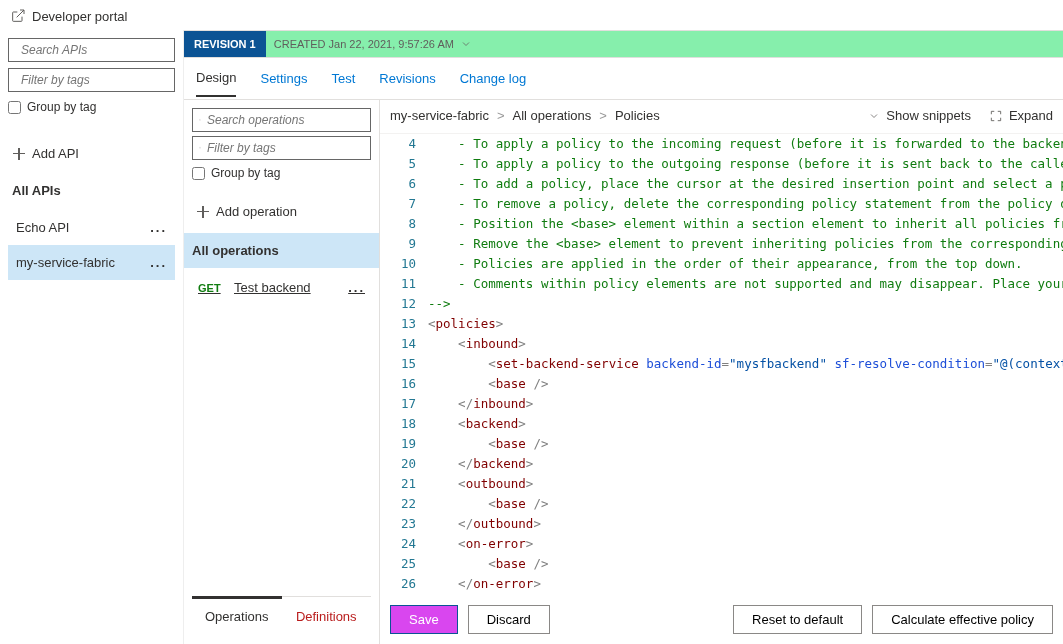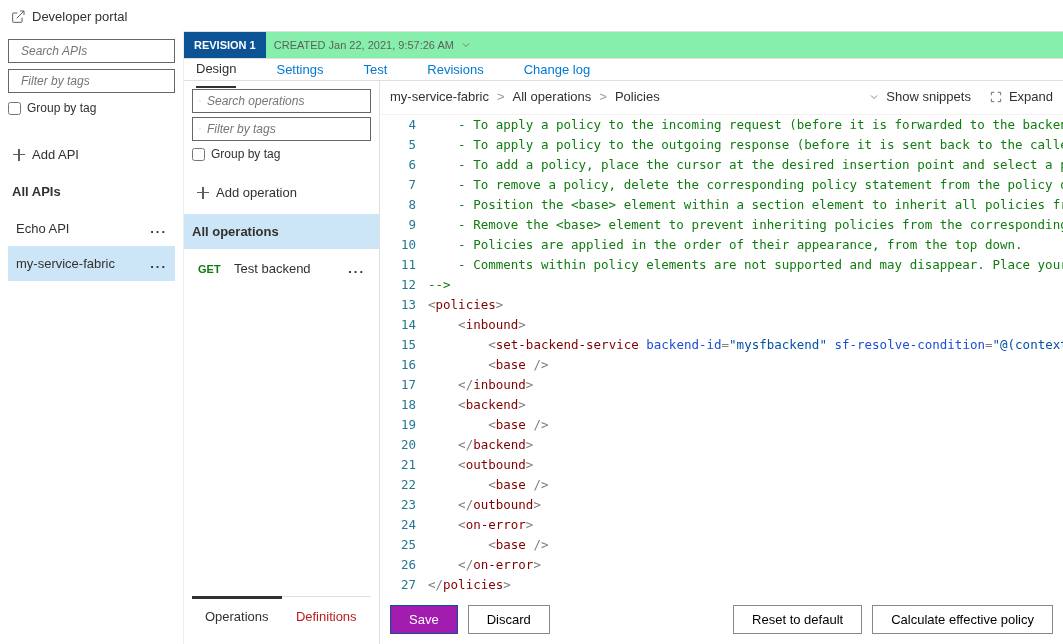--- a/index.html
+++ b/index.html
@@ -84,38 +84,38 @@
   .revision-bar {
     background: #86efac; border: 1px solid #e1dfdd; border-left: none; border-right: none;
     display: flex; align-items: center; height: 28px; font-size: 11px;
   }
   .revision-badge {
     background: #0b5394; color: #fff; font-weight: 600;
     padding: 0 10px; height: 100%; display: flex; align-items: center;
   }
   .created-text { padding: 0 8px; color: #605e5c; display: flex; align-items: center; gap: 6px; }
   .tabs-row {
-    display: flex; align-items: center; gap: 40px;
-    border-bottom: 1px solid #e1dfdd; padding: 0 12px; height: 22px;
+    display: flex; align-items: center; gap: 24px;
+    border-bottom: 1px solid #e1dfdd; padding: 0 12px; height: 42px;
   }
   .tab { font-size: 13px; cursor: pointer; padding: 10px 0; }
   .tab.active { border-bottom: 2px solid #323130; font-weight: 400; color: #323130; }
   .tab.link { color: #0078d4; }
   .work-area { display: flex; flex: 1; min-height: 0; }
   .ops-pane {
     width: 196px; border-right: 1px solid #e1dfdd; display: flex; flex-direction: column;
     padding: 8px; gap: 4px; position: relative;
   }
   .ops-list { flex: 1; display: flex; flex-direction: column; gap: 0; }
   .op-selected {
     background: #cde6f7; font-weight: 600; padding: 10px 8px; margin: 2px -8px;
   }
   .op-item {
     display: flex; align-items: center; justify-content: flex-start;
-    padding: 10px 6px; font-size: 13px; cursor: pointer;
+    padding: 10px 6px; font-size: 13px; cursor: pointer; text-decoration: underline;
   }
   .verb-get { color: #107c10; font-weight: 600; font-size: 11px; width: 32px; }
   .op-name { flex: 1; padding-left: 4px; }
   .bottom-tabs {
     display: flex; border-top: 1px solid #e1dfdd; height: 40px; align-items: center;
   }
   .bottom-tab { flex: 1; text-align: center; font-size: 13px; cursor: pointer; padding: 10px 0; }
   .bottom-tab.active { border-top: 3px solid #323130; margin-top: -3px; }
   .bottom-tab.link { color: #b91c1c; }
   .editor-pane { flex: 1; display: flex; flex-direction: column; min-width: 0; }
@@ -144,21 +144,21 @@
   .tok-gray { color: #808080; }
   .bottom-bar {
     display: flex; align-items: center; justify-content: space-between;
     padding: 10px 10px; border-top: 0 solid transparent;
   }
   .btn-group { display: flex; gap: 10px; }
   button.btn {
     font-size: 13px; padding: 6px 18px; border: 1px solid #8a8886; background: #fff;
     cursor: pointer; font-family: inherit;
   }
-  button.primary { background: #a21caf; color: #fff; border: 1px solid #0b5394; }
+  button.primary { background: #d946ef; color: #fff; border: 1px solid #0b5394; }
   svg.icon { width: 14px; height: 14px; stroke: #605e5c; fill: none; stroke-width: 1.5; }
   svg.icon16 { width: 16px; height: 16px; stroke: #605e5c; fill: none; stroke-width: 1.5; }
   svg.chev { width: 12px; height: 12px; stroke: #605e5c; fill: none; stroke-width: 1.5; }
 </style>
 </head>
 <body>
 
 <div class="top-link">
   <svg class="icon16" viewBox="0 0 24 24">
     <path d="M18 13v6a1 1 0 0 1-1 1H5a1 1 0 0 1-1-1V7a1 1 0 0 1 1-1h6"></path>

